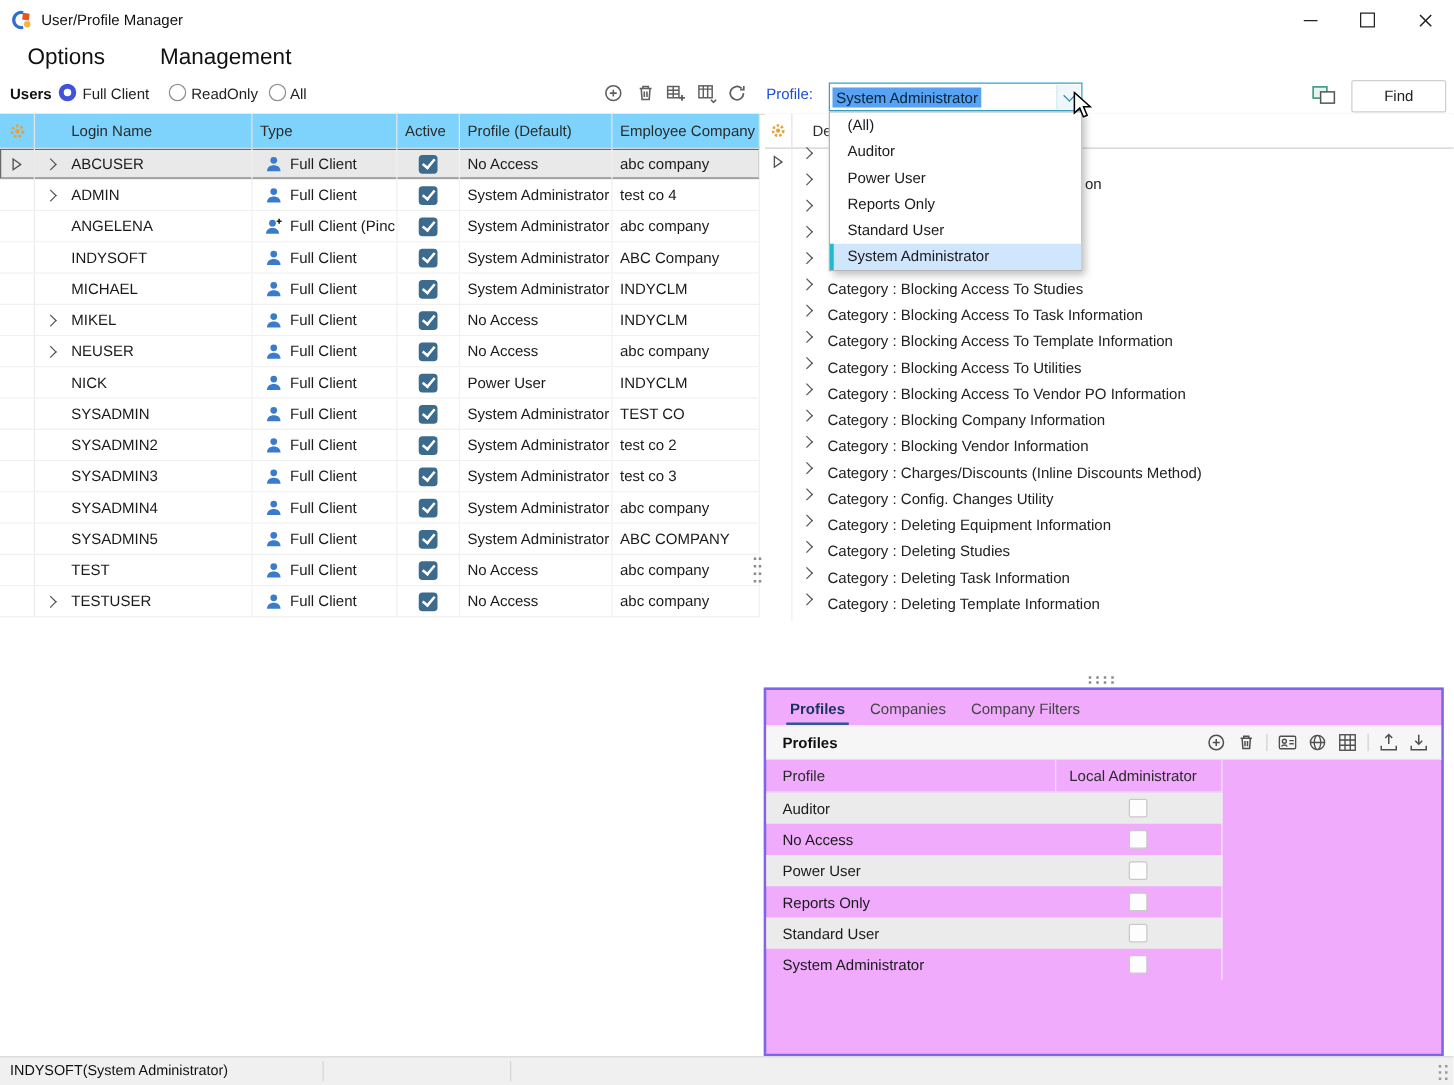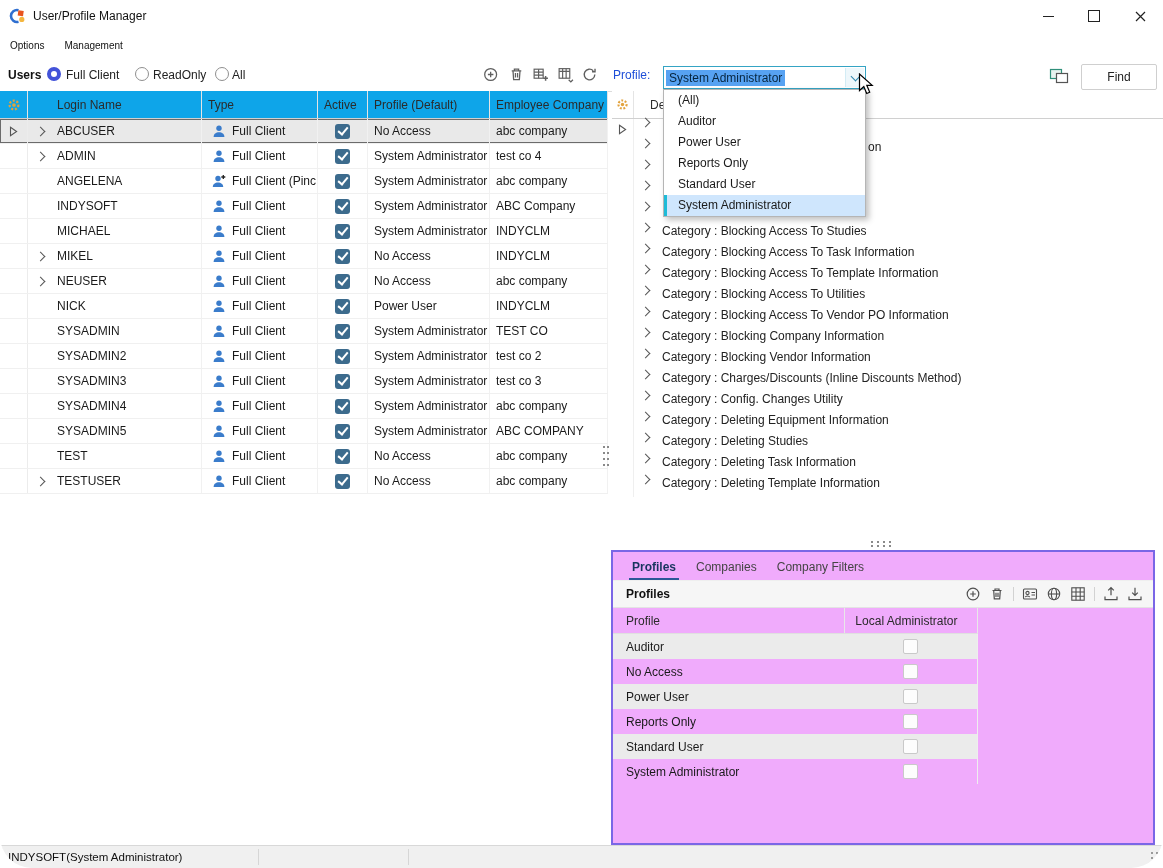--- a/index.html
+++ b/index.html
@@ -1,30 +1,30 @@
 <!DOCTYPE html>
 <html><head>
 <meta charset="utf-8">
 <style>
   html,body{margin:0;padding:0;background:#ffffff;}
   #app{position:relative;width:1163px;height:868px;background:#ffffff;overflow:hidden;
-       font-family:"Liberation Sans",sans-serif;font-size:12px;color:#1a1a1a;border-radius:32px;}
+       font-family:"Liberation Sans",sans-serif;font-size:12px;color:#1a1a1a;}
 
   
   .titlebar{position:absolute;left:0;top:0;width:1163px;height:32px;background:#fff;}
   .app-logo{position:absolute;left:9px;top:7px;width:18px;height:18px;}
   .title-text{position:absolute;left:33px;top:9px;font-size:12px;color:#111;white-space:nowrap;}
   .win-controls{position:absolute;right:0;top:0;height:32px;display:flex;}
   .win-btn{width:46px;height:32px;display:flex;align-items:center;justify-content:center;cursor:default;}
   .ico-min{width:11px;height:1px;background:#222;display:block;}
   .ico-max{width:10px;height:10px;border:1px solid #222;display:block;}
 
   
   .menubar{position:absolute;left:0;top:32px;width:100%;height:26px;display:flex;align-items:center;background:#fff;}
-  .menu-item{padding:0 10px;font-size:10px;color:#111;}
+  .menu-item{padding:0 22px;font-size:18px;color:#111;}
 
   
   .toolbar{position:absolute;left:0;top:58px;width:100%;height:33px;background:#fff;border-bottom:1px solid #dcdcdc;}
   .tb-users{position:absolute;left:8px;top:10px;font-weight:bold;color:#111;}
   .radio{position:absolute;top:9px;width:14px;height:14px;border-radius:50%;border:1px solid #8f8f8f;background:#fff;box-sizing:border-box;}
   .radio.sel{border:4px solid #4353d9;}
   .radio-label{position:absolute;top:10px;color:#222;white-space:nowrap;}
   .tb-icon{position:absolute;top:8px;width:17px;height:17px;}
   .profile-label{position:absolute;left:613px;top:10px;color:#1d4ed8;}
   .find-btn{position:absolute;left:1081px;top:64px;width:74px;height:24px;background:#fff;border:1px solid #cfcfcf;border-radius:2px;
@@ -46,21 +46,21 @@
   
   .chev{display:inline-block;width:6px;height:6px;border-right:1.4px solid #555;border-top:1.4px solid #555;
         transform:rotate(45deg);}
   .chev.down{transform:rotate(135deg);border-color:#2f86ad;margin-top:-3px;}
   .cb{display:inline-block;width:15px;height:15px;border-radius:3px;background:#3c6b8d;position:relative;}
   .cb::after{content:"";position:absolute;left:4.5px;top:1.5px;width:4px;height:8px;border:solid #fff;border-width:0 2px 2px 0;transform:rotate(40deg);}
   .cb-empty{display:inline-block;width:13px;height:13px;border:1px solid #c9c9c9;border-radius:2px;background:#fdfdfd;}
 
   
   .users-grid{position:absolute;left:0;top:91px;width:608px;background:#fff;}
-  .ug-header{display:flex;height:27px;border-bottom:1px solid #d0d0d0;background:#0ea5e9;}
+  .ug-header{display:flex;height:27px;border-bottom:1px solid #d0d0d0;background:#7dd3fc;}
   .hcell{display:flex;align-items:center;height:100%;box-sizing:border-box;border-right:1px solid #e4e4e4;color:#2b2b2b;
          padding-left:6px;overflow:hidden;white-space:nowrap;}
   .h-icon{width:28px;justify-content:center;padding-left:0;}
   .h-login{width:174px;padding-left:29px;}
   .h-type{width:116px;}
   .h-active{width:50px;}
   .h-profile{width:122px;}
   .h-company{width:118px;}
   .u-row{display:flex;height:25px;border-bottom:1px solid #f0f0f0;background:#fff;box-sizing:border-box;}
   .u-row.selected{background:#e9e9e9;box-shadow:inset 0 0 0 1px #6b6b6b;}

